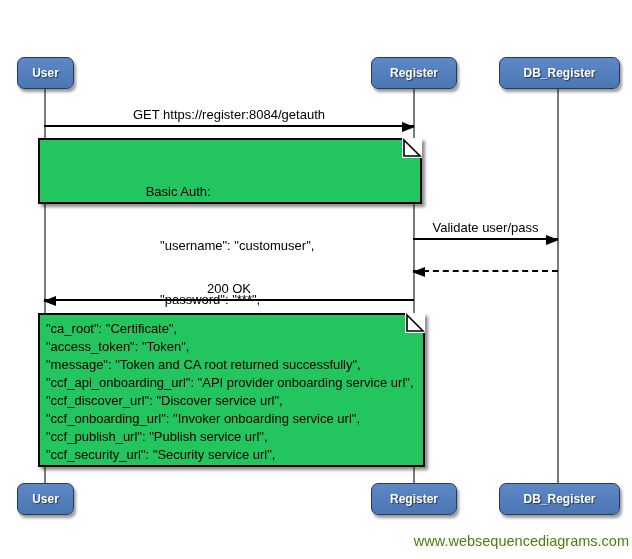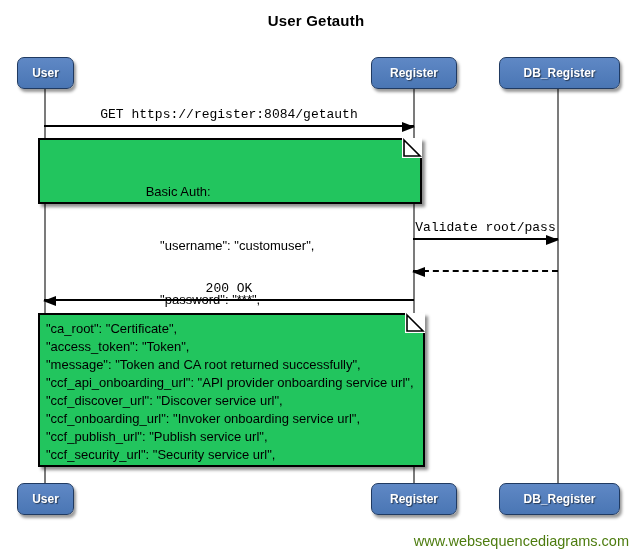--- a/index.html
+++ b/index.html
@@ -19,21 +19,21 @@
     background:linear-gradient(#5f88c5,#4a76b4);
     border:1px solid #203a61; border-radius:7px;
     box-shadow:2px 3px 3px rgba(0,0,0,0.40);
     color:#fff; font-weight:bold; font-size:12px;
     display:flex; align-items:center; justify-content:center;
     text-shadow:1px 1px 1px rgba(0,0,0,0.55);
   }
   .msg { position:absolute; height:26px; }
   .msg .mlabel {
     position:absolute; bottom:5px; left:0; width:100%; text-align:center;
-    font-size:13px; white-space:nowrap;font-family:Liberation Mono, monospace;
+    font-size:13px; white-space:nowrap;
   }
   .msg .mline {
     position:absolute; bottom:0; left:0; right:0; height:0;
     border-top:2.5px solid #000;
   }
   .msg.dashed .mline { border-top-style:dashed; }
   .msg .mhead {
     position:absolute; bottom:-5px; width:0; height:0;
     border-top:5px solid transparent; border-bottom:5px solid transparent;
   }
@@ -51,21 +51,20 @@
   .note-left .nline { white-space:pre; }
   .watermark {
     position:absolute; top:533px; right:3px; font-size:14.5px; color:#4d7c0f;text-align:right;
   }
 </style>
 </head>
 <body>
 
 <div class="stage">
 
-  <div class="title">User Getauth</div>
 
   <div class="lifeline" style="left:44px;"></div>
   <div class="lifeline" style="left:413px;"></div>
   <div class="lifeline" style="left:557px;"></div>
 
   <div class="actor" style="left:17px;  top:57px; width:57px;">User</div>
   <div class="actor" style="left:371px; top:57px; width:86px;">Register</div>
   <div class="actor" style="left:499px; top:57px; width:121px;">DB_Register</div>
 
   <div class="msg to-right" style="left:44px; top:101px; width:370px;">
@@ -80,21 +79,21 @@
       <div>    "username": "customuser",</div>
       <div>    "password": "***",</div>
     </div>
     <svg class="fold" width="20" height="20">
       <rect width="20" height="20" fill="#ffffff"></rect>
       <path d="M2 2 L18 18 L2 18 Z" fill="#ffffff" stroke="#000000" stroke-width="1.6"></path>
     </svg>
   </div>
 
   <div class="msg to-right" style="left:413px; top:214px; width:145px;">
-    <div class="mlabel">Validate root/pass</div>
+    <div class="mlabel">Validate user/pass</div>
     <div class="mline"></div>
     <div class="mhead"></div>
   </div>
 
   <div class="msg to-left dashed" style="left:413px; top:246px; width:145px;">
     <div class="mline"></div>
     <div class="mhead"></div>
   </div>
 
   <div class="msg to-left" style="left:44px; top:275px; width:370px;">

